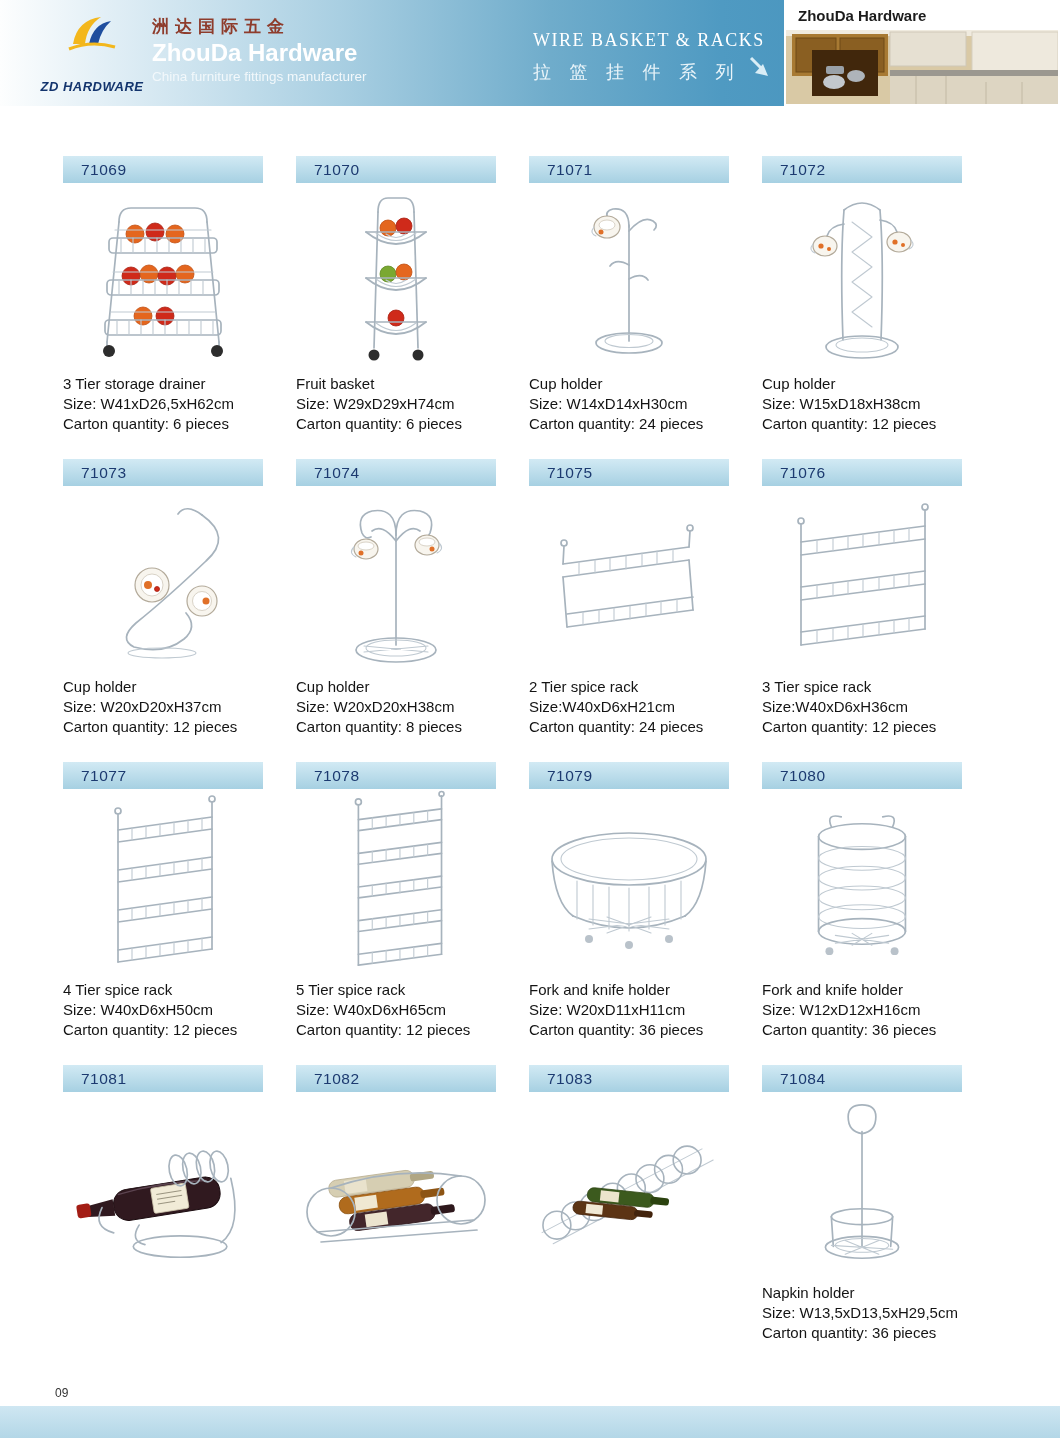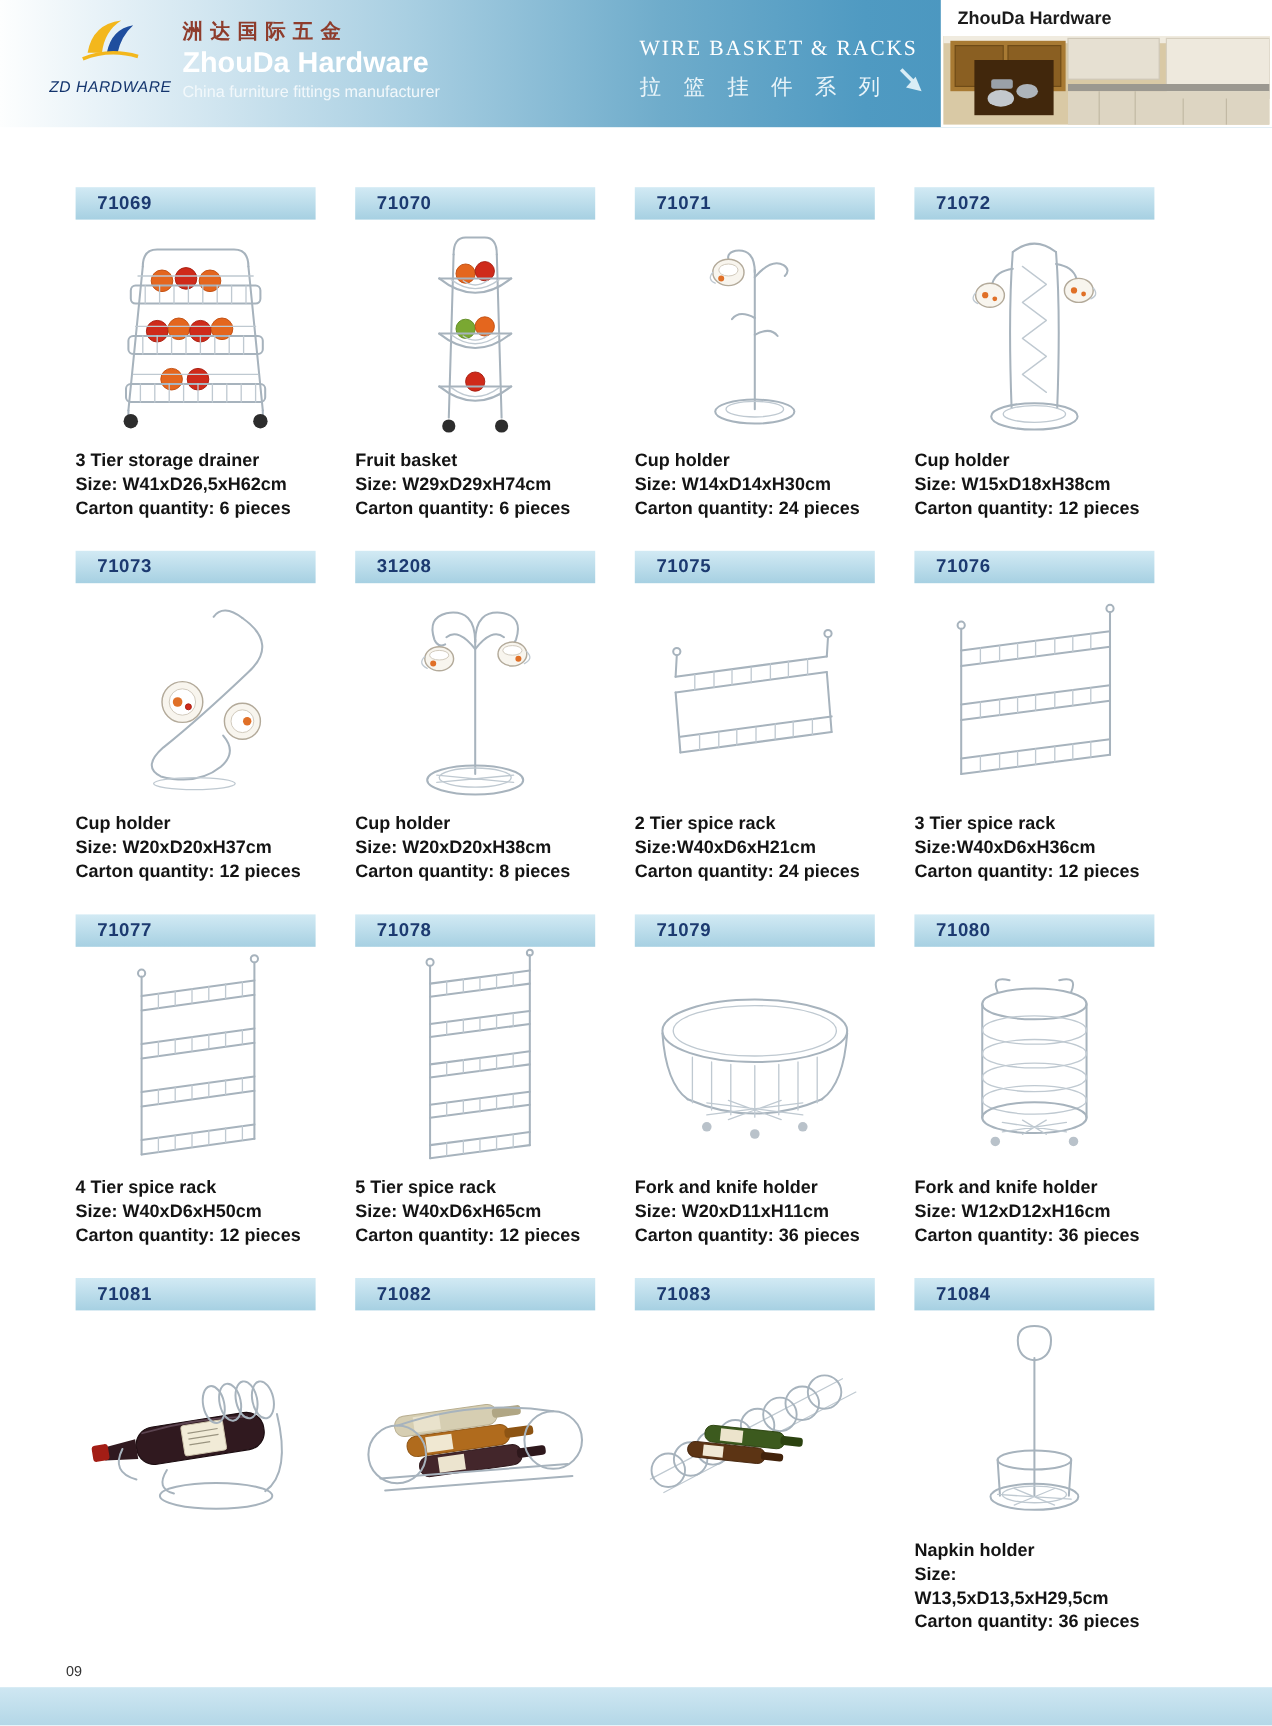--- a/index.html
+++ b/index.html
@@ -7,39 +7,39 @@
   body {
     width:1060px; height:1438px; position:relative;
     font-family:"Liberation Sans", sans-serif; overflow:hidden;
   }
   
   .header {
     position:absolute; top:0; left:0; width:1060px; height:106px;
     background:linear-gradient(90deg,#fdfefe 0%,#e2eff6 10%,#a9cfe2 32%,#6faccb 52%,#4f9ac2 68%,#4a96bf 78%,#4a96bf 100%);
   }
   .logo-block { position:absolute; left:34px; top:12px; width:116px; text-align:center; }
-  .logo-text { font-style:italic; font-weight:normal; font-size:13px; color:#13346d; letter-spacing:0.5px; margin-top:2px; }
+  .logo-text { font-style:italic; font-weight:bold; font-size:13px; color:#13346d; letter-spacing:0.5px; margin-top:17px; }
   .brand-block { position:absolute; left:152px; top:15px; }
   .brand-cn { font-size:17px; letter-spacing:6px; color:#8e3c2c; font-weight:bold; }
   .brand-en { font-size:24px; font-weight:bold; color:#ffffff; margin-top:1px; }
   .brand-tag { font-size:13.5px; color:#f2f8fb; margin-top:2px; }
   .cat-block { position:absolute; left:533px; top:30px;font-family:Liberation Serif, serif; }
   .cat-en { font-size:18px; color:#ffffff; letter-spacing:1.5px; }
   .cat-cn { font-size:18px; color:#e9f4f9; letter-spacing:7px; margin-top:9px; }
   .arrow-wrap { position:absolute; left:747px; top:56px; }
   .corner { position:absolute; right:0; top:0; width:276px; height:106px; background:#ffffff; }
   .corner-title { height:28px; padding:7px 0 0 14px; font-size:15px; font-weight:bold; color:#1c1c1c; }
   .kitchen-wrap { margin:2px 2px 0 2px; }
   
   .grid {
     position:absolute; top:156px; left:63px;
     display:grid; grid-template-columns:repeat(4,200px); column-gap:33px;
     grid-auto-rows:303px;
   }
-  .cell { width:200px;font-weight:bold; }
+  .cell { width:200px; }
   .code-bar {
     height:27px; background:linear-gradient(180deg,#d2eaf4,#a6d0e2);
     display:flex; align-items:center; padding-left:18px;
   }
   .code { font-size:15.5px; color:#1c3a70; letter-spacing:0.5px; }
   .img-area { height:191px; display:flex; align-items:center; justify-content:center; overflow:visible; }
   .caption { font-size:15px; color:#141414; line-height:1.32; }
   
   .footer-band {
     position:absolute; left:0; bottom:0; width:1060px; height:32px;
@@ -261,21 +261,21 @@
       </div>
       <div class="caption">
         <div>Cup holder</div>
         <div>Size: W20xD20xH37cm</div>
         <div>Carton quantity: 12 pieces</div>
       </div>
     </div>
 
     <div class="cell">
       <div class="code-bar">
-        <span class="code">31208</span>
+        <span class="code">71074</span>
       </div>
       <div class="img-area">
         <svg width="140" height="178" viewBox="0 0 140 178">
           <line class="wire" x1="70" y1="152" x2="70" y2="40"></line>
           <path class="wire" d="M70 42 Q70 14 46 18 Q30 22 36 40 Q39 47 45 44"></path>
           <path class="wire" d="M70 42 Q70 14 94 18 Q110 22 104 40 Q101 47 95 44"></path>
           <path class="wire" d="M70 48 Q56 30 46 38 M70 48 Q84 30 94 38"></path>
           <ellipse class="cup" cx="40" cy="56" rx="12" ry="10"></ellipse>
           <ellipse class="cupi" cx="40" cy="53" rx="8" ry="4"></ellipse>
           <circle class="dot" cx="35" cy="60" r="2.5"></circle>

